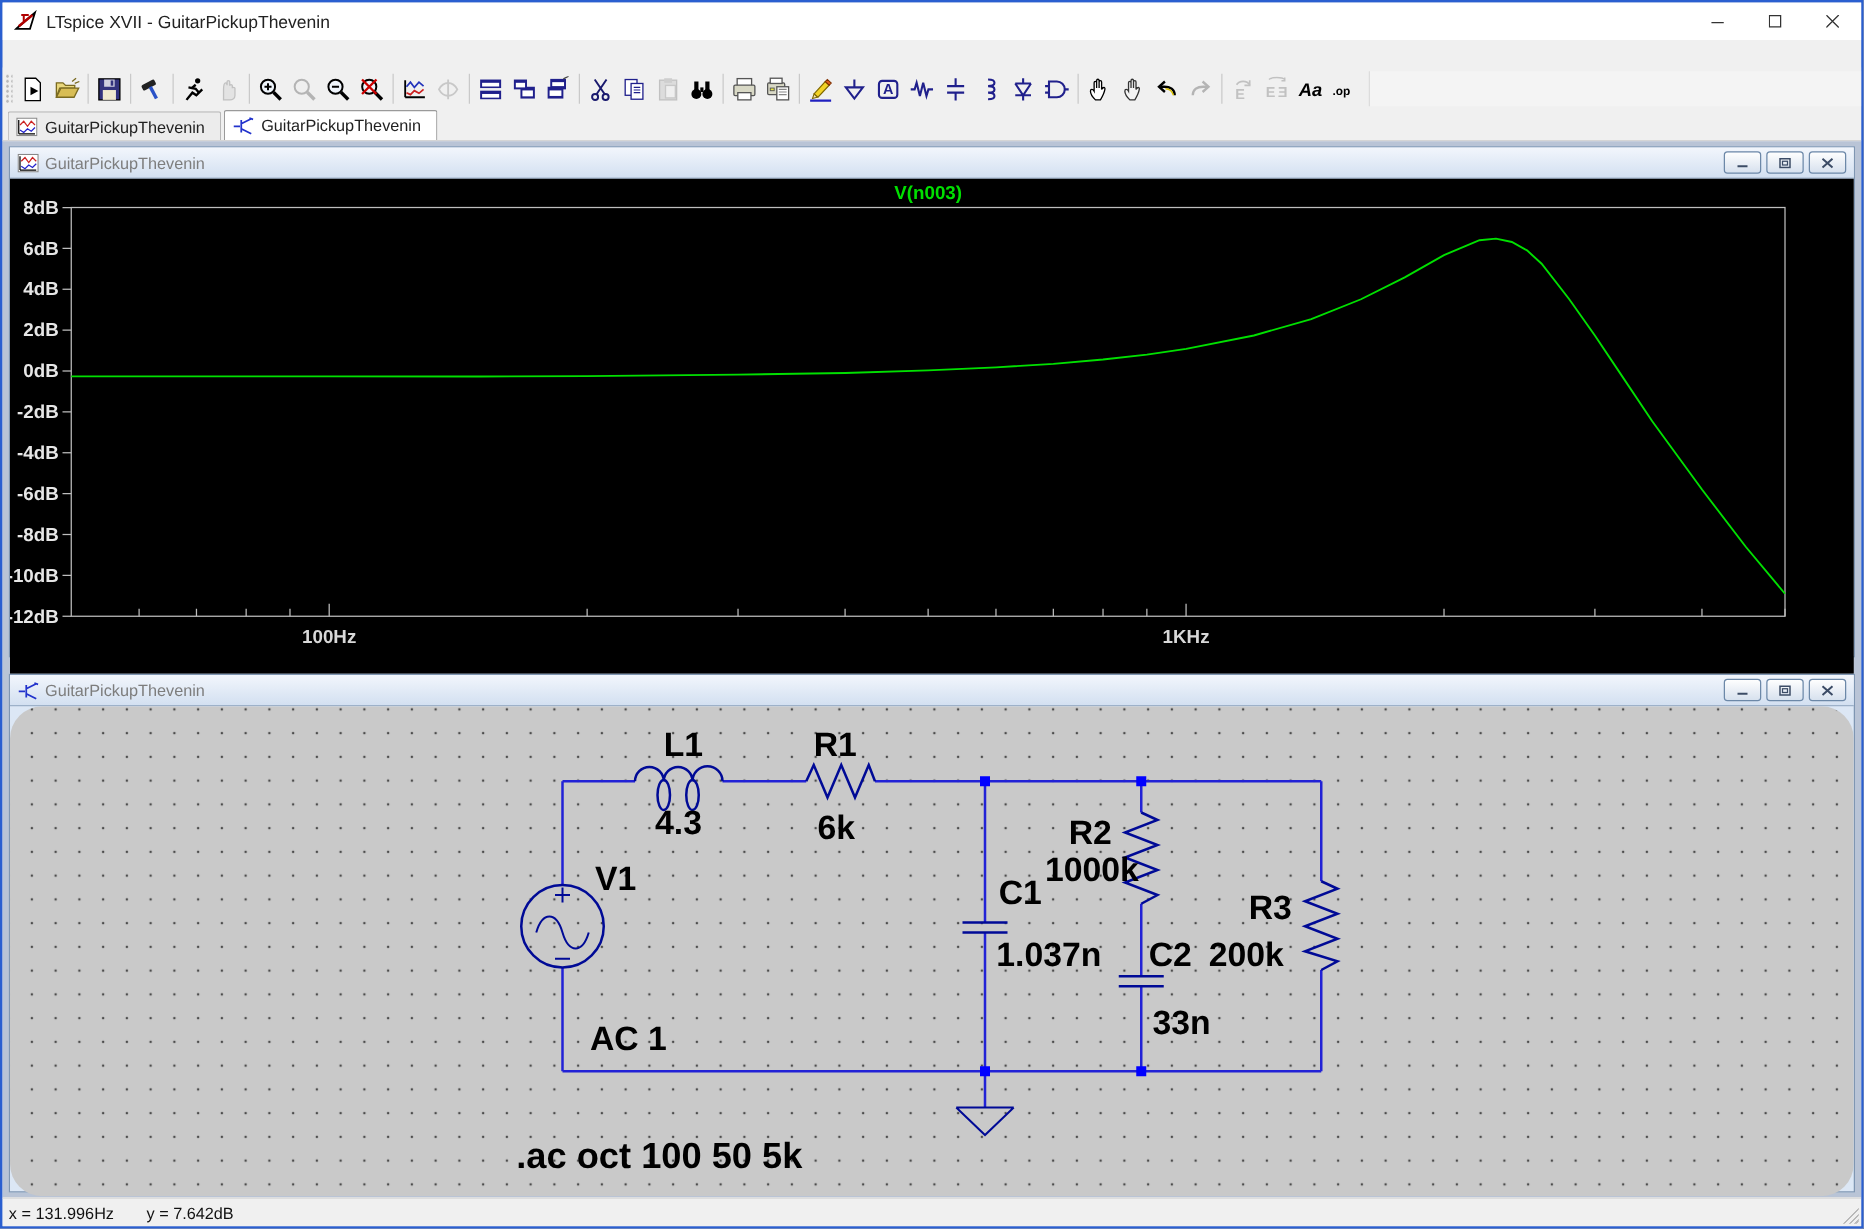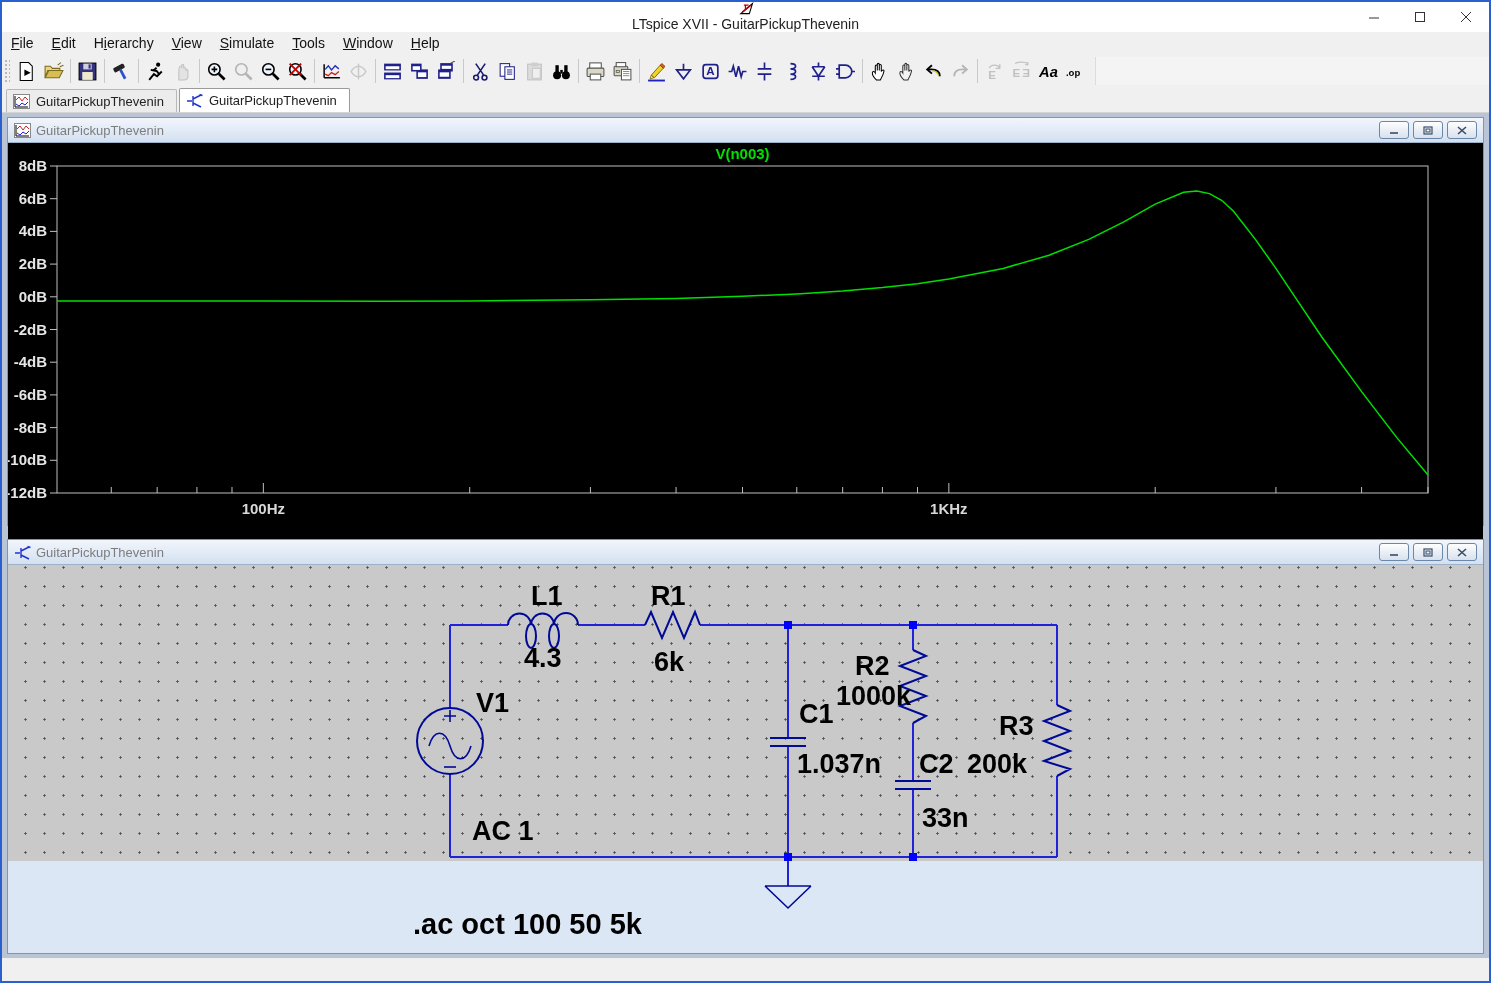--- a/index.html
+++ b/index.html
@@ -3,21 +3,21 @@
 <meta charset="utf-8">
 <style>
   * { margin:0; padding:0; box-sizing:border-box; user-select:none; }
   html,body { background:#555; }
   body { font-family:"Liberation Sans", sans-serif; }
   #app {
     position:relative; width:1491px; height:983px;
     background:#f0f0f0; border:2px solid #2a5fd0; overflow:hidden;
   }
   
-  .titlebar { position:absolute; left:0; top:0; width:1487px; height:30px; background:#fff; display:flex; align-items:center;flex-direction:column; }
+  .titlebar { position:absolute; left:0; top:0; width:1487px; height:30px; background:#fff; display:flex; align-items:center; }
   .titlebar .applogo { margin:0 6px 0 9px; width:20px; height:18px; }
   .titlebar .apptitle { font-size:14px; color:#222; }
   .capbtns { position:absolute; right:0; top:0; height:30px; display:flex; }
   .capbtn { width:46px; height:30px; display:flex; align-items:center; justify-content:center; color:#333; font-size:13px; }
   
   .menubar { position:absolute; left:0; top:30px; width:1487px; height:22px; background:#f0f0f0; display:flex; align-items:center; font-size:14px; color:#111; border-bottom:1px solid #f0f0f0;}
   .menu-item { padding:2px 9px; }
   .menu-item u { text-decoration:underline; }
   
   .toolbar { position:absolute; left:0; top:52px; width:1487px; height:34px; background:#f0f0f0; display:flex; align-items:center; padding-left:2px; }
@@ -38,23 +38,23 @@
   .child { position:absolute; left:5px; right:5px; border:1px solid #7f96b2; background:#dce7f5; }
   .child-title { height:25px; display:flex; align-items:center; background:linear-gradient(#f2f6fc,#d3e0f1); border-bottom:1px solid #9db1c9; position:relative; }
   .child-title .cticon { margin:0 5px 0 6px; width:17px; height:15px; }
   .child-title .ctext { font-size:13px; color:#7d7d7d; }
   .cbtns { position:absolute; right:6px; top:3px; display:flex; gap:4px; }
   .cbtn { width:30px; height:18px; border:1px solid #6c88a8; border-radius:3px; background:linear-gradient(#fefefe,#d7e1ee); display:flex; align-items:center; justify-content:center; }
   .cbtn svg { width:10px; height:9px; }
   #plotwin { top:4px; height:409px; }
   #plotclient { position:relative; width:100%; height:433px; background:#000; }
   #schwin { top:426px; height:415px; }
-  #schclient { position:relative; width:100%; height:296px; background:#c9c9c9;
+  #schclient { position:relative; width:100%; height:392px; background:#c9c9c9;
     background-image:radial-gradient(circle, #4c4c4c 0.9px, transparent 1.3px);
-    background-size:19px 19px; background-position:8px 12px; }
+    background-size:19px 19px; background-position:8px 12px;border-radius:26px; }
   #schclient svg, #plotclient svg { position:absolute; left:0; top:0; }
   
   .statusbar { position:absolute; left:0; top:956px; width:1487px; height:23px; background:#f0f0f0; border-top:1px solid #d8d8d8; display:flex; align-items:center; font-size:13px; color:#111; padding-left:5px; gap:26px; }
   .grip { position:absolute; right:2px; bottom:2px; width:13px; height:13px;
     background:linear-gradient(135deg, transparent 0 50%, #b9b9b9 50% 57%, transparent 57% 68%, #b9b9b9 68% 75%, transparent 75% 86%, #b9b9b9 86% 93%, transparent 93%); }
   .navy { stroke:#20208c; fill:none; stroke-width:1.6; }
 </style>
 </head>
 <body>
 
@@ -79,30 +79,20 @@
           </svg>
         </div>
       <div class="capbtn">
           <svg width="11" height="11">
             <path d="M0 0l10 10M10 0L0 10" stroke="#333"></path>
           </svg>
         </div>
     </div>
   </div>
 
-  <div class="menubar" id="menubar">
-      <span class="menu-item"><u>F</u>ile</span>
-      <span class="menu-item"><u>E</u>dit</span>
-      <span class="menu-item">H<u>i</u>erarchy</span>
-      <span class="menu-item"><u>V</u>iew</span>
-      <span class="menu-item"><u>S</u>imulate</span>
-      <span class="menu-item"><u>T</u>ools</span>
-      <span class="menu-item"><u>W</u>indow</span>
-      <span class="menu-item"><u>H</u>elp</span>
-    </div>
 
   <div class="toolbar">
     <div class="tgrip"></div>
     <div class="tb">
         <svg viewBox="0 0 20 20">
           <path d="M4 1.5h8l3.5 3.5v13.5H4z" fill="#fff" stroke="#000"></path>
           <path d="M8 8l6 3.2-6 3.2z" fill="#000"></path>
         </svg>
       </div>
     <div class="tb">
@@ -563,14 +553,19 @@
             <text x="922" y="829">33n</text>
             <text x="999" y="737">R3</text>
             <text x="967" y="775">200k</text>
             <text x="413" y="936" font-size="29">.ac oct 100 50 5k</text>
           </g>
         </svg>
       </div>
     </div>
   </div>
 
+  <div class="statusbar">
+    <span>x = 131.996Hz</span>
+    <span>y = 7.642dB</span>
+    <div class="grip"></div>
+  </div>
 
 </div>
 
 </body></html>

